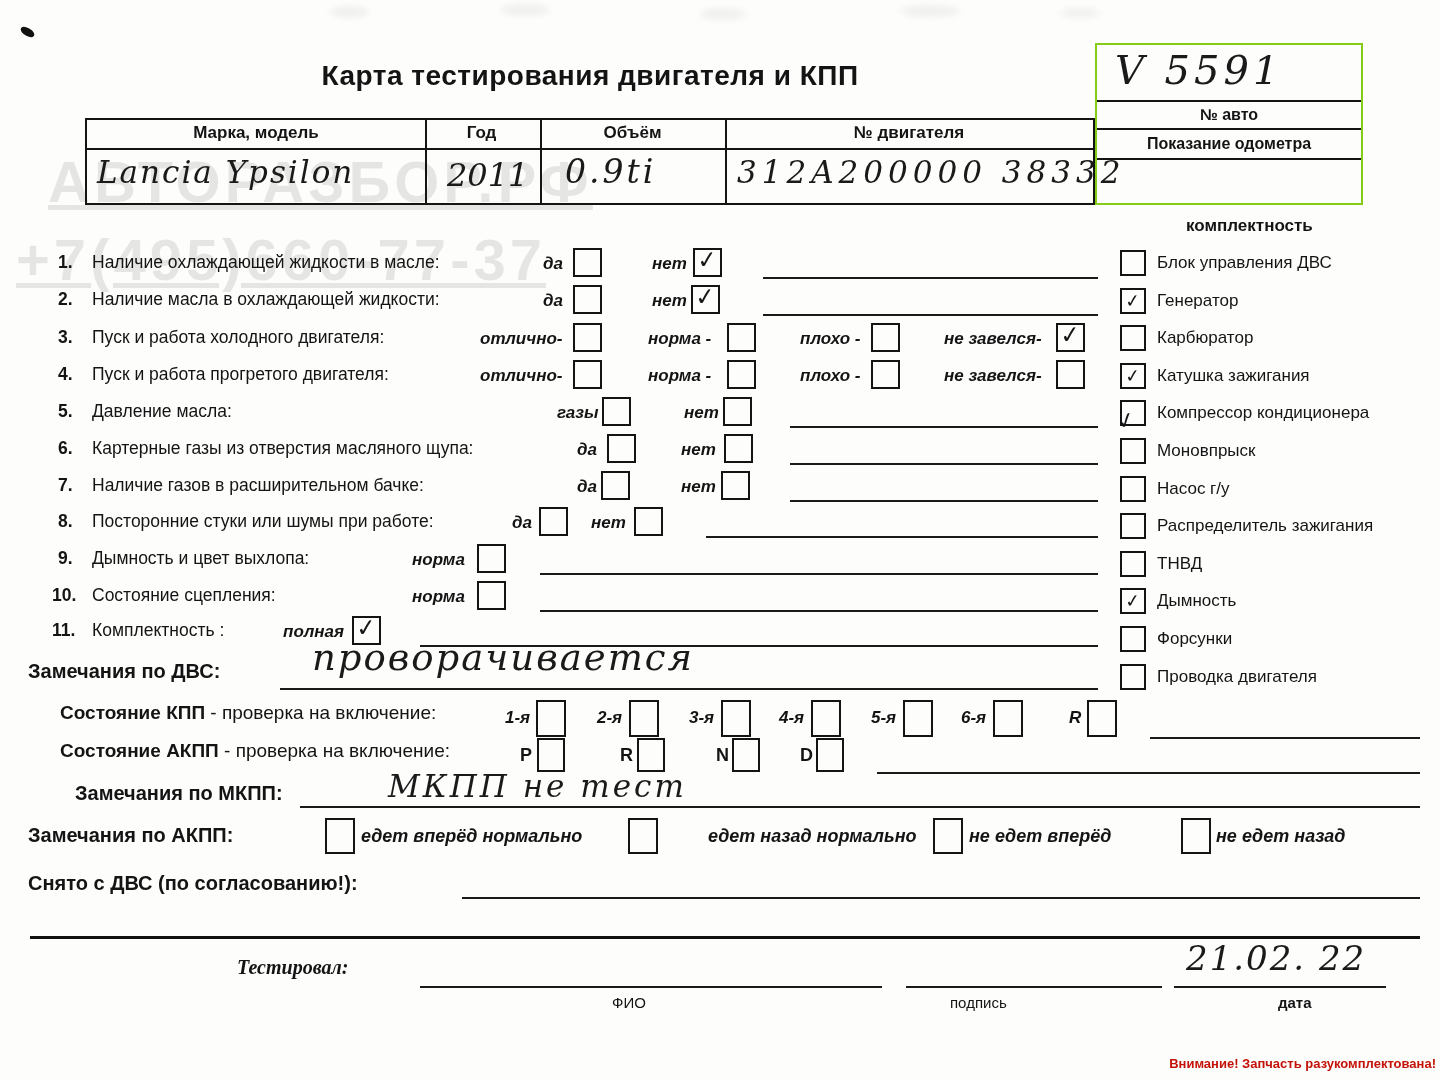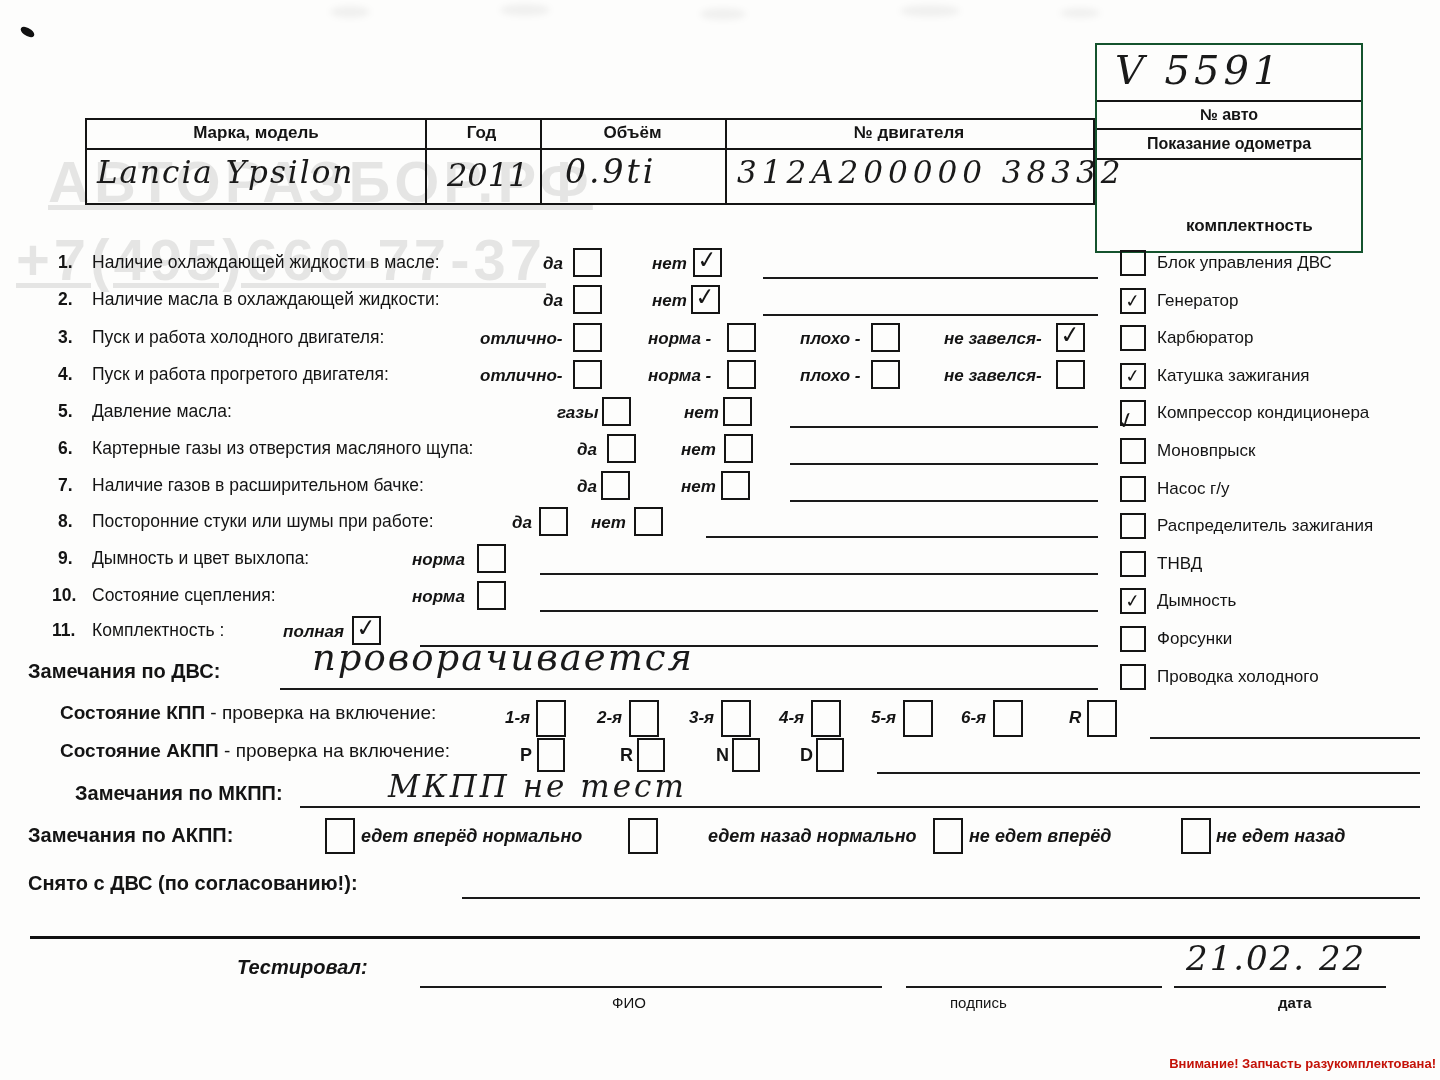--- a/index.html
+++ b/index.html
@@ -9,22 +9,22 @@
   .title{position:absolute;left:250px;top:60px;width:680px;text-align:center;
          font-size:28px;font-weight:700;letter-spacing:.5px;}
   .wm{position:absolute;font-weight:700;color:#000;opacity:.09;letter-spacing:4px;
       font-size:58px;white-space:nowrap;z-index:0;text-decoration:underline;}
   .wm1{left:48px;top:148px;}
   .wm2{left:16px;top:226px;}
   .corner-mark{position:absolute;left:20px;top:28px;width:15px;height:8px;background:#111;
                border-radius:60% 40% 60% 40%;transform:rotate(38deg);}
   .smudge{position:absolute;background:rgba(0,0,0,.05);border-radius:50%;filter:blur(3px);}
   
-  .tr-box{position:absolute;left:1095px;top:43px;width:268px;height:210px;
-          border:2px solid #14532d;box-sizing:border-box;z-index:1;}
+  .tr-box{position:absolute;left:1095px;top:43px;width:268px;height:162px;
+          border:2px solid #84cc16;box-sizing:border-box;z-index:1;}
   .tr-r1{position:absolute;left:0;top:0;width:100%;height:57px;border-bottom:2px solid #141414;box-sizing:border-box;}
   .tr-r2{position:absolute;left:0;top:57px;width:100%;height:28px;border-bottom:2px solid #141414;
          box-sizing:border-box;text-align:center;font-weight:700;font-size:16px;line-height:26px;}
   .tr-r3{position:absolute;left:0;top:85px;width:100%;height:30px;border-bottom:2px solid #141414;
          box-sizing:border-box;text-align:center;font-weight:700;font-size:16px;line-height:28px;}
   .tr-r4{position:absolute;left:0;top:115px;width:100%;height:45px;}
   
   .vtable{position:absolute;left:85px;top:118px;width:1010px;height:87px;
           border:2px solid #141414;box-sizing:border-box;z-index:1;}
   .vsep{position:absolute;top:0;width:2px;height:100%;background:#141414;}
@@ -56,20 +56,21 @@
   <div class="corner-mark"></div>
   <div class="smudge" style="left:330px;top:6px;width:40px;height:12px;"></div>
   <div class="smudge" style="left:500px;top:4px;width:50px;height:12px;"></div>
   <div class="smudge" style="left:700px;top:8px;width:46px;height:12px;"></div>
   <div class="smudge" style="left:900px;top:5px;width:60px;height:12px;"></div>
   <div class="smudge" style="left:1060px;top:8px;width:40px;height:10px;"></div>
 
   <div class="wm wm1">АВТОРАЗБОР.РФ</div>
   <div class="wm wm2">+7(495)660-77-37</div>
 
+  <div class="title">Карта тестирования двигателя  и КПП</div>
 
   <div class="tr-box">
     <div class="tr-r1">
       <span class="hw" style="position:absolute;left:18px;top:2px;font-size:40px;letter-spacing:4px;">V 5591</span>
     </div>
     <div class="tr-r2">№ авто</div>
     <div class="tr-r3">Показание одометра</div>
     <div class="tr-r4"></div>
   </div>
 
@@ -104,21 +105,21 @@
   <div class="sec-label" style="left:28px;top:782px;margin-left:47px;">Замечания по МКПП:</div>
   <span class="hw abs" style="left:388px;top:768px;font-size:31px;letter-spacing:3px;">МКПП  не  тест</span>
   <div class="line" style="left:300px;top:806px;width:1120px;"></div>
 
   <div class="sec-label" style="left:28px;top:824px;">Замечания по АКПП:</div>
 
   <div class="sec-label" style="left:28px;top:872px;">Снято с ДВС (по согласованию!):</div>
   <div class="line" style="left:462px;top:897px;width:958px;"></div>
 
   <div class="line thick" style="left:30px;top:936px;width:1390px;"></div>
-  <div class="abs" style="left:237px;top:956px;font-size:20px;font-weight:700;font-style:italic;z-index:1;">Тестировал:</div>
+  <div class="abs" style="left:237px;top:956px;font-size:20px;font-weight:700;font-style:italic;z-index:1;font-family:Liberation Serif, serif;">Тестировал:</div>
   <div class="line" style="left:420px;top:986px;width:462px;"></div>
   <div class="line" style="left:906px;top:986px;width:256px;"></div>
   <div class="line" style="left:1174px;top:986px;width:212px;"></div>
   <div class="foot-sub" style="left:612px;top:994px;">ФИО</div>
   <div class="foot-sub" style="left:950px;top:994px;">подпись</div>
   <div class="foot-sub" style="left:1278px;top:994px;font-weight:700;">дата</div>
   <span class="hw abs" style="left:1186px;top:938px;font-size:34px;letter-spacing:2px;">21.02. 22</span>
 
   <div class="warning" style="color: rgb(196, 18, 8);">Внимание! Запчасть разукомплектована!</div>
 <div class="num" style="left: 58px; top: 252px;">1.</div>
@@ -230,21 +231,21 @@
     <div class="eq-label" style="left: 1157px; top: 516px;">Распределитель зажигания</div>
     <div class="box" style="left: 1120px; top: 551px; width: 26px; height: 26px;"></div>
     <div class="eq-label" style="left: 1157px; top: 554px;">ТНВД</div>
     <div class="box" style="left: 1120px; top: 588px; width: 26px; height: 26px;">
       <span class="tick tick-sm">✓</span>
     </div>
     <div class="eq-label" style="left: 1157px; top: 591px;">Дымность</div>
     <div class="box" style="left: 1120px; top: 626px; width: 26px; height: 26px;"></div>
     <div class="eq-label" style="left: 1157px; top: 629px;">Форсунки</div>
     <div class="box" style="left: 1120px; top: 664px; width: 26px; height: 26px;"></div>
-    <div class="eq-label" style="left: 1157px; top: 667px;">Проводка холодного</div>
+    <div class="eq-label" style="left: 1157px; top: 667px;">Проводка двигателя</div>
     <div class="opt" style="left: 505px; top: 708px;">1-я</div>
     <div class="box" style="left: 536px; top: 700px; width: 30px; height: 37px;"></div>
     <div class="opt" style="left: 597px; top: 708px;">2-я</div>
     <div class="box" style="left: 629px; top: 700px; width: 30px; height: 37px;"></div>
     <div class="opt" style="left: 689px; top: 708px;">3-я</div>
     <div class="box" style="left: 721px; top: 700px; width: 30px; height: 37px;"></div>
     <div class="opt" style="left: 779px; top: 708px;">4-я</div>
     <div class="box" style="left: 811px; top: 700px; width: 30px; height: 37px;"></div>
     <div class="opt" style="left: 871px; top: 708px;">5-я</div>
     <div class="box" style="left: 903px; top: 700px; width: 30px; height: 37px;"></div>

